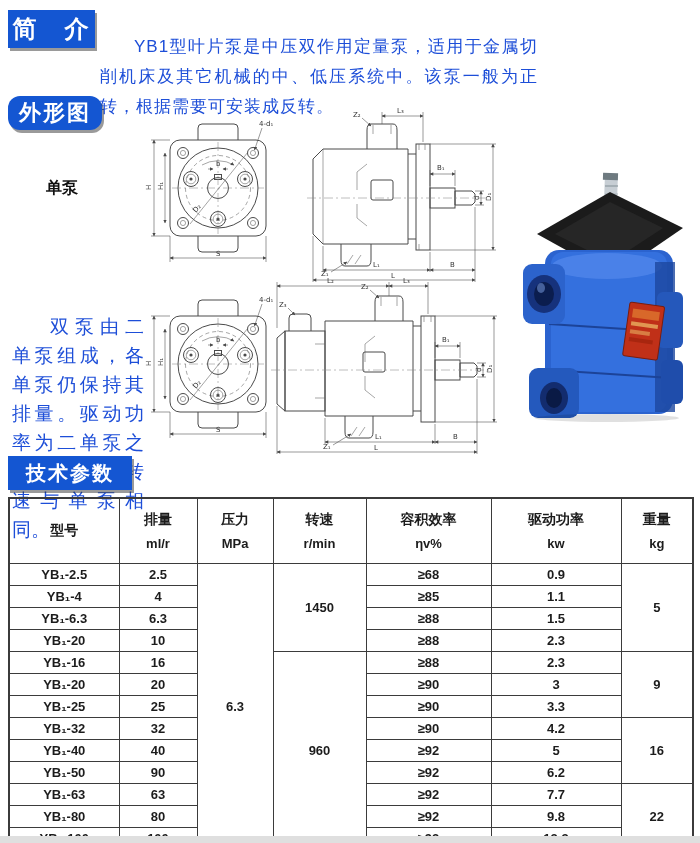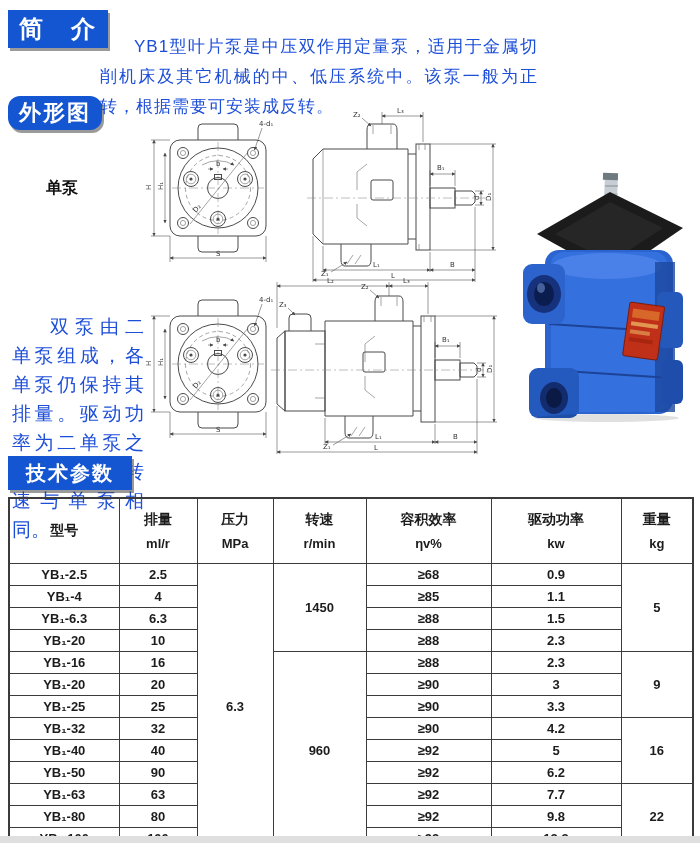--- a/index.html
+++ b/index.html
@@ -7,21 +7,21 @@
     width:700px;height:843px;position:relative;background:#ffffff;
     font-family:"Liberation Sans","DejaVu Sans",sans-serif;
     overflow:hidden;color:#111;
   }
   .badge{
     position:absolute;background:#1456d2;color:#fff;font-weight:bold;
     display:flex;align-items:center;justify-content:center;
     box-shadow:2px 3px 0 rgba(30,30,30,.45);
     letter-spacing:2px;
   }
-  #badge-intro{left:8px;top:10px;width:100px;height:38px;font-size:24px;}
+  #badge-intro{left:8px;top:10px;width:87px;height:38px;font-size:24px;}
   #badge-outline{left:8px;top:96px;width:94px;height:34px;font-size:22px;border-radius:12px;}
   #badge-specs{left:8px;top:456px;width:124px;height:34px;font-size:20px;}
   .cn-par{
     position:absolute;font-weight:normal;color:#1d4ed8;
     text-align:justify;text-indent:2em;margin-top:24px;
   }
   #intro-text{left:100px;top:8px;width:438px;font-size:17px;line-height:30px;letter-spacing:1px;}
   #double-pump-note{left:12px;top:288px;width:132px;font-size:19px;line-height:29px;}
   #single-pump-label{position:absolute;left:46px;top:178px;font-size:16px;font-weight:bold;}
   .drawing{position:absolute;}

